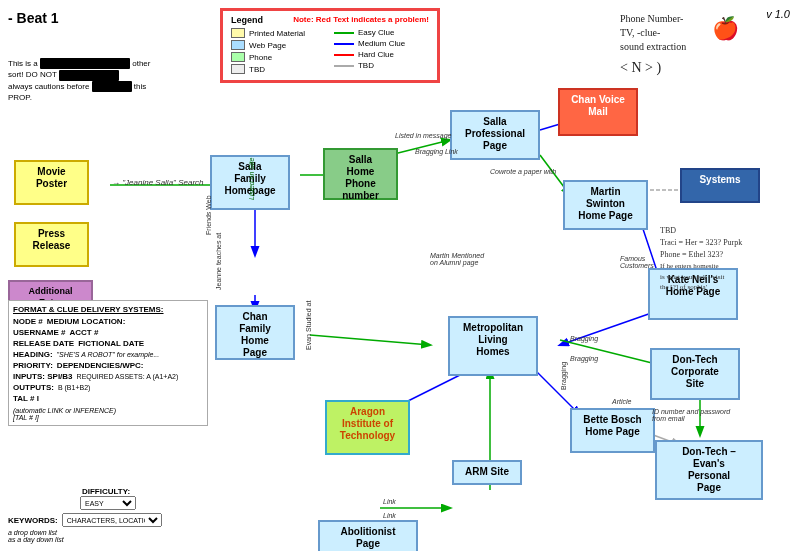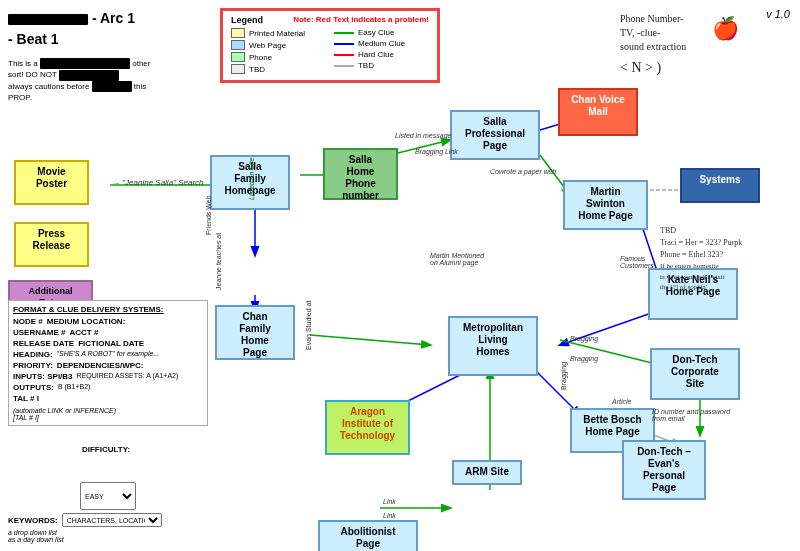--- a/index.html
+++ b/index.html
@@ -139,20 +139,21 @@
       top: 300px; left: 8px;
       width: 200px;
       border: 1px solid #aaa;
       background: #fff;
       padding: 4px;
       font-size: 8px;
     }
     .form-row {
       margin-bottom: 2px;
       display: flex;
+      align-items: center;
       flex-wrap: wrap;
     }
     .form-label {
       font-weight: bold;
       margin-right: 4px;
       font-size: 8px;
     }
 
     
     .bottom-bar {
@@ -170,24 +171,20 @@
       vertical-align: middle;
       border-radius: 1px;
     }
   </style>
 </head>
 <body>
 
 <div class="canvas">
 
   <div class="arc-title">
-    <div>
-      <span class="redacted" style="width:80px;"></span>
-      <span>- Arc 1</span>
-    </div>
     <div>- Beat 1</div>
   </div>
 
   <div style="position:absolute; top:58px; left:8px; font-size:8px; width:185px; line-height:1.4;">
     <div>This is a <span class="redacted" style="width:90px;"></span> other</div>
     <div>sort! DO NOT <span class="redacted" style="width:60px;"></span></div>
     <div>always cautions before <span class="redacted" style="width:40px;"></span> this</div>
     <div>PROP.</div>
   </div>
 
@@ -351,21 +348,21 @@
   </div>
 
   <div class="node light-blue" style="left:650px; top:348px; width:90px; height:52px;">
     <span>Don-Tech<br>Corporate<br>Site</span>
   </div>
 
   <div class="node light-blue" style="left:570px; top:408px; width:85px; height:45px;">
     <span>Bette Bosch<br>Home Page</span>
   </div>
 
-  <div class="node light-blue" style="left:622px; top:440px; width:84px; height:60px;">
+  <div class="node light-blue" style="left:655px; top:440px; width:108px; height:60px;">
     <span>Don-Tech –<br>Evan's<br>Personal<br>Page</span>
   </div>
 
   <div class="node cyan" style="left:325px; top:400px; width:85px; height:55px;">
     <span style="color:#cc4400;">Aragon<br>Institute of<br>Technology</span>
   </div>
 
   <div class="node light-blue" style="left:318px; top:488px; width:100px; height:45px;margin-top:32px;">
     <span>Abolitionist<br>Page</span>
   </div>
@@ -427,21 +424,21 @@
     </div>
     <div class="form-row">
       <span class="form-label">TAL # I</span>
     </div>
     <div style="margin-top:4px; font-size:7px; font-style:italic;">(automatic LINK or INFERENCE)<br>[TAL # I]</div>
   </div>
 
   <div class="bottom-bar">
     <div style="display:flex; align-items:center; margin-bottom:3px;flex-direction:column;">
       <span style="font-weight:bold; margin-right:4px;">DIFFICULTY:</span>
-      <select style="font-size:7px; height:28px;margin-top:28px;">
+      <select style="font-size:7px; height:14px;">
         <option>EASY</option>
         <option>MEDIUM</option>
         <option>HARD</option>
         <option>EXTREME</option>
       </select>
     </div>
     <div style="display:flex; align-items:center;">
       <span style="font-weight:bold; margin-right:4px;">KEYWORDS:</span>
       <select style="font-size:7px; height:14px; width:100px;">
         <option>CHARACTERS, LOCATIONS...</option>

